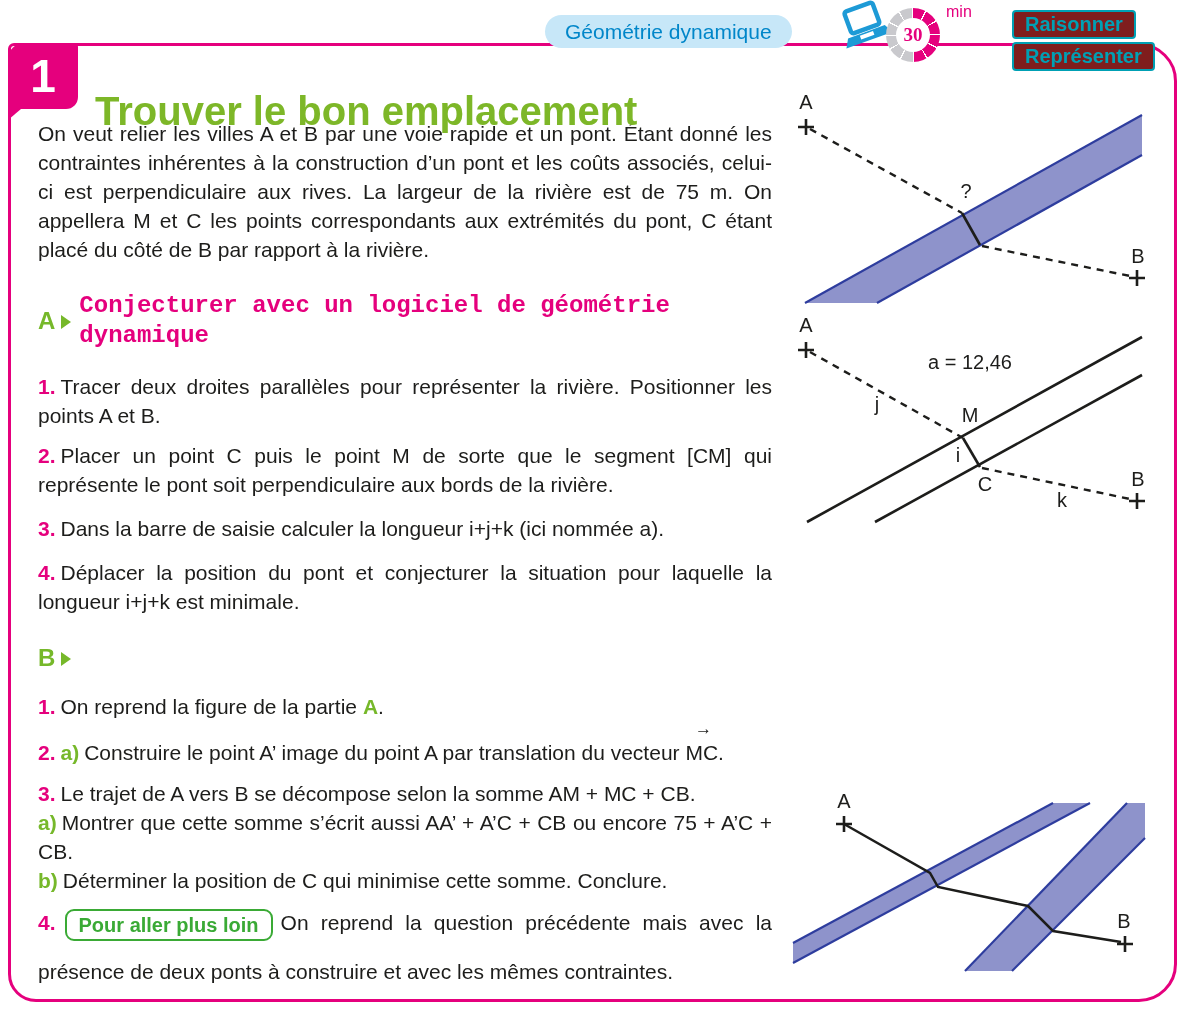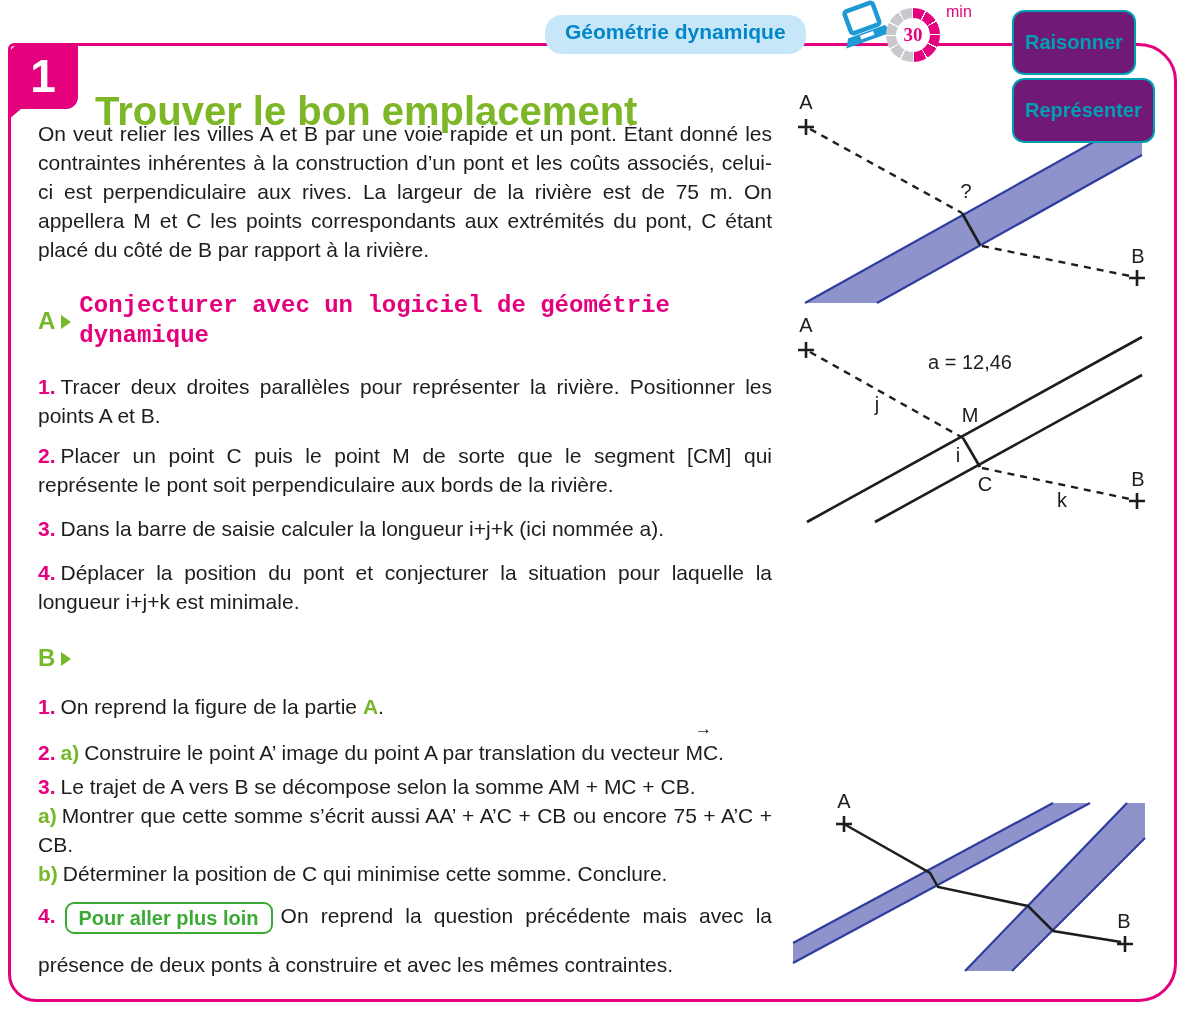--- a/index.html
+++ b/index.html
@@ -21,23 +21,23 @@
     overflow:hidden;
   }
   
   .frame{
     position:absolute;left:8px;top:43px;width:1169px;height:959px;
     box-sizing:border-box;border:3px solid var(--pink);
     border-radius:6px 38px 38px 28px;z-index:1;
   }
   
   .pill{
-    position:absolute;left:545px;top:15px;height:39px;z-index:3;
+    position:absolute;left:545px;top:15px;height:33px;z-index:3;
     background:var(--blue-bg);color:var(--blue-text);
-    font-weight:bold;font-size:21px;line-height:33px;
+    font-weight:normal;font-size:21px;line-height:33px;
     padding:0 20px;border-radius:17px;
   }
   .laptop{position:absolute;left:833px;top:-2px;z-index:3;}
   .timer{position:absolute;left:886px;top:8px;width:54px;height:54px;z-index:3;}
   .ring{
     width:54px;height:54px;border-radius:50%;position:relative;
     background:conic-gradient(from 0deg,
       #e5007d 0deg 27deg,#fff 27deg 30deg,
       #e5007d 30deg 57deg,#fff 57deg 60deg,
       #e5007d 60deg 87deg,#fff 87deg 90deg,
@@ -58,22 +58,22 @@
   }
   .min-label{
     position:absolute;left:946px;top:3px;z-index:3;
     color:var(--pink);font-weight:normal;font-size:16px;
   }
   .skills{
     position:absolute;left:1012px;top:10px;z-index:3;
     display:flex;flex-direction:column;gap:3px;align-items:flex-start;
   }
   .skill{
-    border:2.5px solid var(--teal);color:var(--teal);background:#701a75;
-    border-radius:12px;font-weight:bold;font-size:20px;padding:19px 11px;
+    border:2.5px solid var(--teal);color:var(--teal);background:#7f1d1d;
+    border-radius:4px;font-weight:bold;font-size:20px;padding:1px 11px;
   }
   
   .num-badge{
     position:absolute;left:8px;top:43px;width:70px;height:66px;z-index:4;
     background:var(--pink);color:#fff;font-size:46px;font-weight:bold;
     display:flex;align-items:center;justify-content:center;
     border-radius:16px 4px 12px 0;
   }
   .num-badge::after{
     content:"";position:absolute;left:0;bottom:-11px;width:0;height:0;
@@ -181,21 +181,21 @@
   </h2>
 
   <p class="step" style="margin-top:19px">
     <span class="num">1.</span><span>On reprend la figure de la partie </span><span class="ref-a">A</span><span>.</span>
   </p>
 
   <p class="step" style="margin-top:17px">
     <span class="num">2.</span><span class="sub">a)</span><span>Construire le point A’ image du point A par translation du vecteur </span><span class="vec">MC</span><span>.</span>
   </p>
 
-  <p class="step" style="margin-top:5px">
+  <p class="step" style="margin-top:12px">
     <span class="num">3.</span><span>Le trajet de A vers B se décompose selon la somme AM + MC + CB.</span>
   </p>
   <p class="substep">
     <span class="sub">a)</span><span>Montrer que cette somme s’écrit aussi AA’ + A’C + CB ou encore 75 + A’C + CB.</span>
   </p>
   <p class="substep">
     <span class="sub">b)</span><span>Déterminer la position de C qui minimise cette somme. Conclure.</span>
   </p>
 
   <p class="step" style="margin-top:13px">

